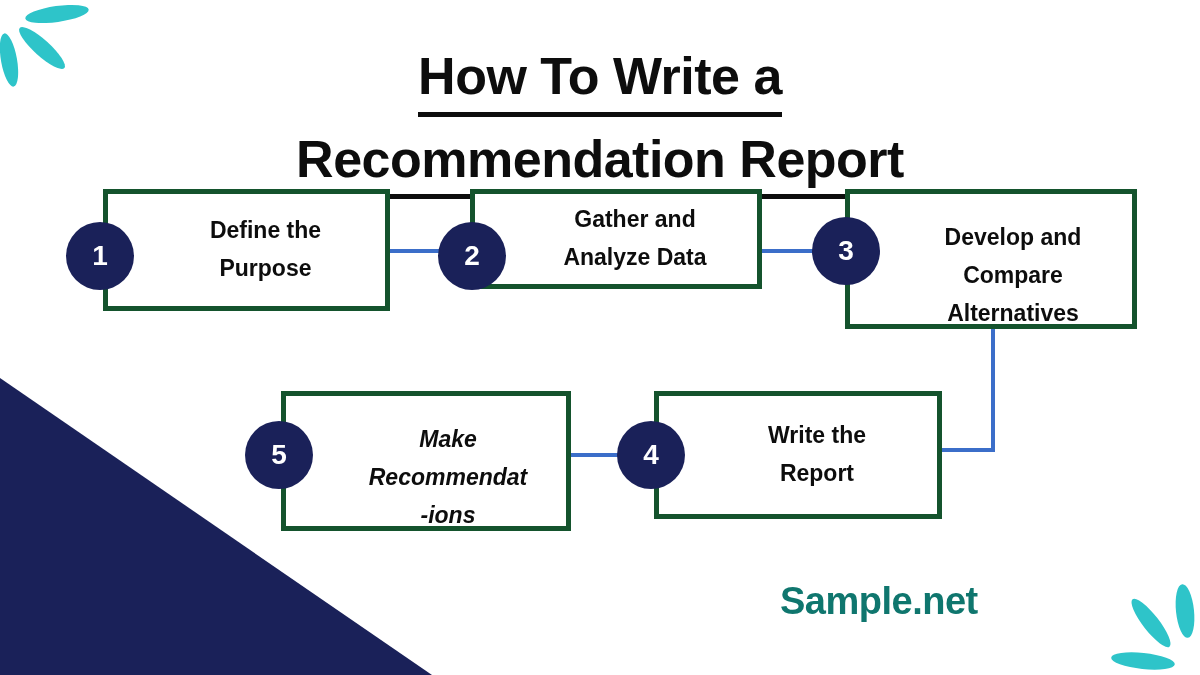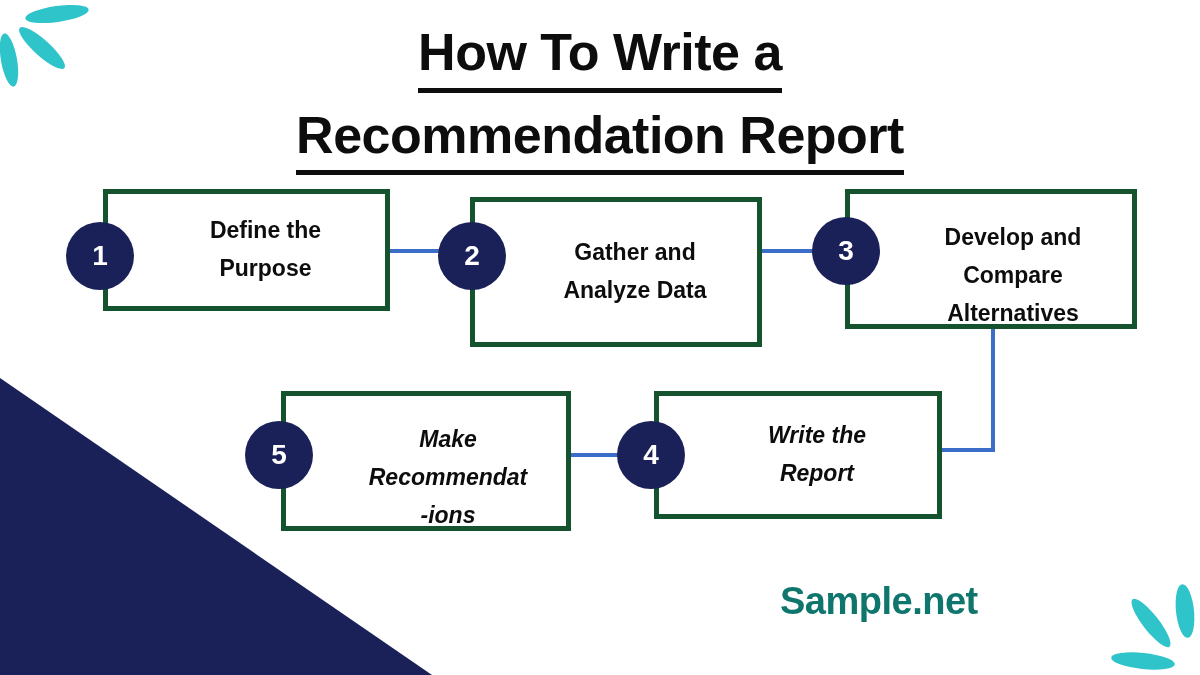--- a/index.html
+++ b/index.html
@@ -40,20 +40,21 @@
     display: inline-block;
     font-family: "Liberation Sans", sans-serif;
     font-size: 52px;
     font-weight: bold;
     color: #0d0d0d;
     letter-spacing: -0.5px;
     line-height: 1.32;
     border-bottom: 5px solid #0d0d0d;
     padding-bottom: 1px;
     white-space: nowrap;
+    margin-top: 24px;
   }
   #title-line-2 { margin-top: 8px; }
 
   
   #connectors {
     position: absolute;
     left: 0;
     top: 0;
     width: 1200px;
     height: 675px;
@@ -149,38 +150,38 @@
   </svg>
 
   <div class="step-box" style="left:103px; top:189px; width:287px; height:122px;">
     <div class="step-text">Define the
 Purpose</div>
   </div>
   <div class="step-badge" style="left:66px; top:222px;">
     <span>1</span>
   </div>
 
-  <div class="step-box" style="left:470px; top:197px; width:292px; height:150px;">
+  <div class="step-box" style="left:470px; top:189px; width:292px; height:100px;">
     <div class="step-text">Gather and
 Analyze Data</div>
   </div>
   <div class="step-badge" style="left:438px; top:222px;">
     <span>2</span>
   </div>
 
   <div class="step-box wide-pad" style="left:845px; top:189px; width:292px; height:140px;">
     <div class="step-text">Develop and
 Compare
 Alternatives</div>
   </div>
   <div class="step-badge" style="left:812px; top:217px;">
     <span>3</span>
   </div>
 
-  <div class="step-box" style="left:654px; top:391px; width:288px; height:128px;font-style:italic;">
+  <div class="step-box" style="left:654px; top:391px; width:288px; height:128px;">
     <div class="step-text">Write the
 Report</div>
   </div>
   <div class="step-badge" style="left:617px; top:421px;">
     <span>4</span>
   </div>
 
   <div class="step-box wide-pad" style="left:281px; top:391px; width:290px; height:140px;font-style:italic;">
     <div class="step-text">Make
 Recommendat

